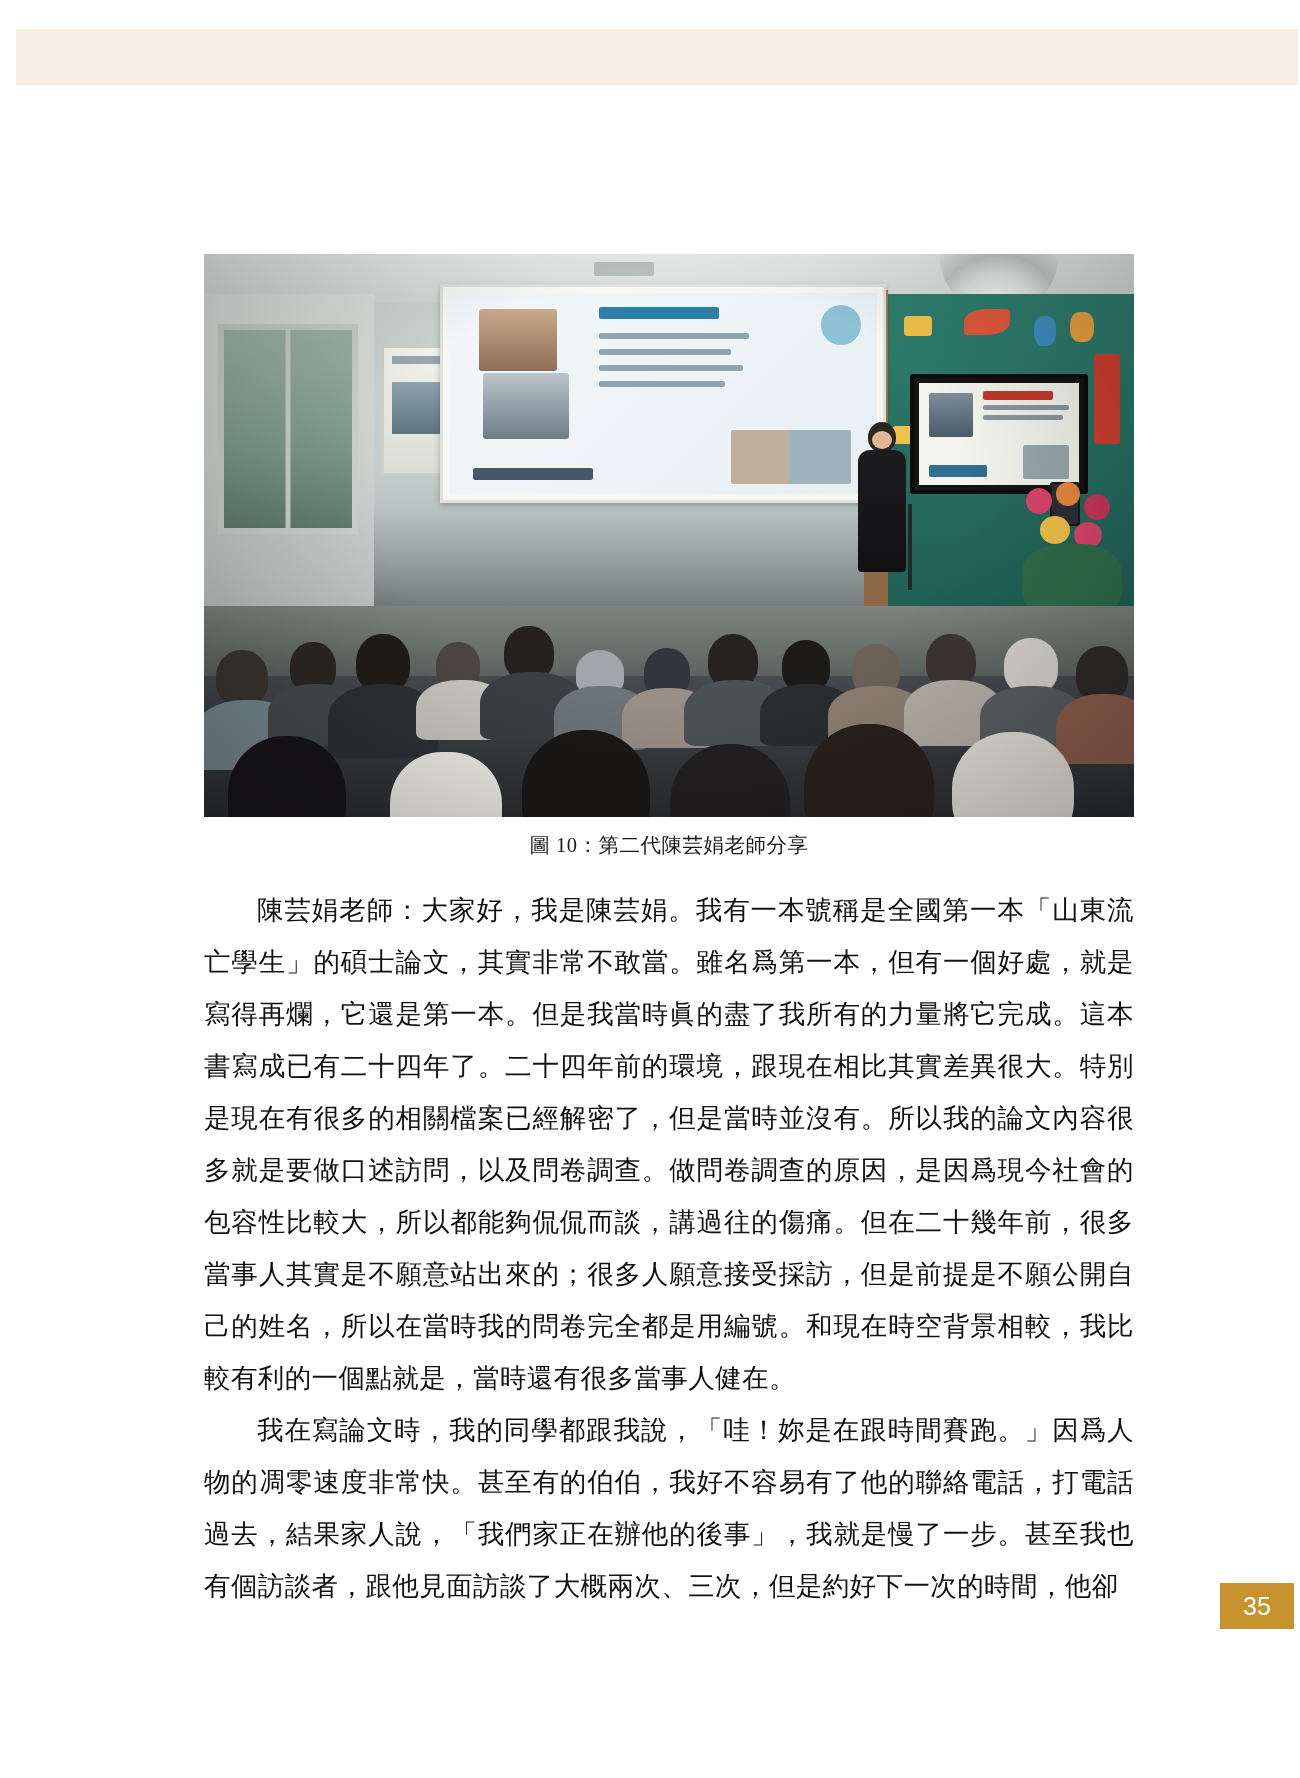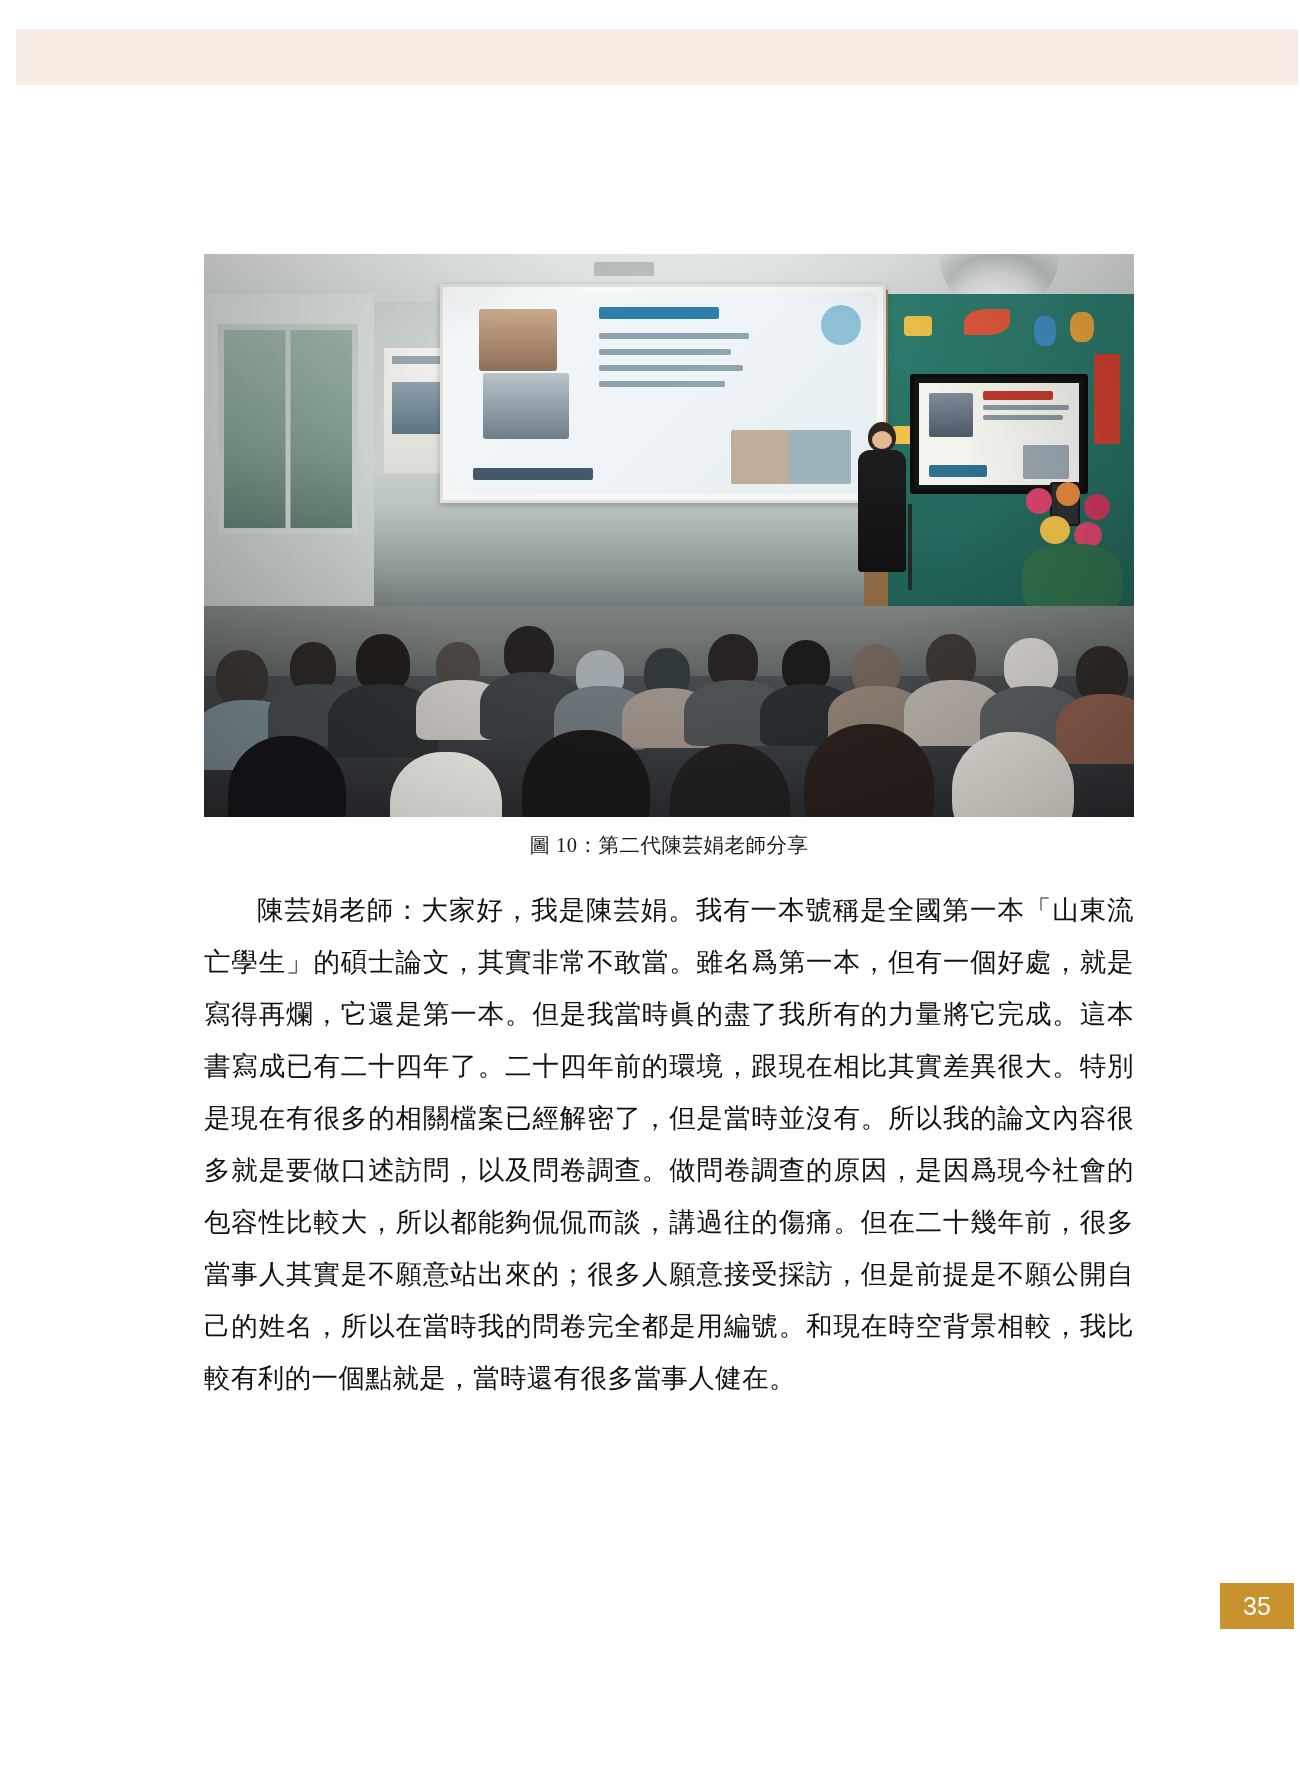--- a/index.html
+++ b/index.html
@@ -398,17 +398,18 @@
       </div>
 
       <div class="photo-vignette"></div>
     </div>
 
     <div class="caption">圖 10：第二代陳芸娟老師分享</div>
   </div>
 
   <div class="body-text">
     <p>陳芸娟老師：大家好，我是陳芸娟。我有一本號稱是全國第一本「山東流亡學生」的碩士論文，其實非常不敢當。雖名爲第一本，但有一個好處，就是寫得再爛，它還是第一本。但是我當時眞的盡了我所有的力量將它完成。這本書寫成已有二十四年了。二十四年前的環境，跟現在相比其實差異很大。特別是現在有很多的相關檔案已經解密了，但是當時並沒有。所以我的論文內容很多就是要做口述訪問，以及問卷調查。做問卷調查的原因，是因爲現今社會的包容性比較大，所以都能夠侃侃而談，講過往的傷痛。但在二十幾年前，很多當事人其實是不願意站出來的；很多人願意接受採訪，但是前提是不願公開自己的姓名，所以在當時我的問卷完全都是用編號。和現在時空背景相較，我比較有利的一個點就是，當時還有很多當事人健在。</p>
+    <p>我在寫論文時，我的同學都跟我說，「哇！妳是在跟時間賽跑。」因爲人物的凋零速度非常快。甚至有的伯伯，我好不容易有了他的聯絡電話，打電話過去，結果家人說，「我們家正在辦他的後事」，我就是慢了一步。甚至我也有個訪談者，跟他見面訪談了大概兩次、三次，但是約好下一次的時間，他卻</p>
   </div>
 
   <div class="page-number">35</div>
 
 </div>
 
 </body></html>

